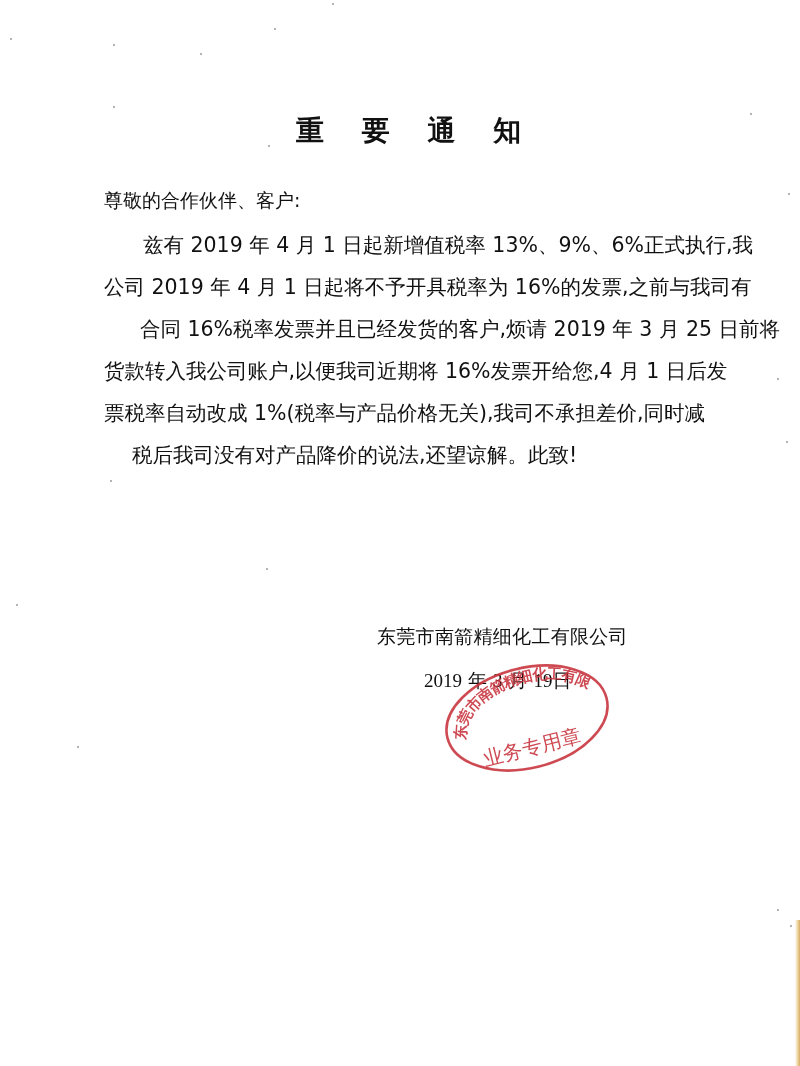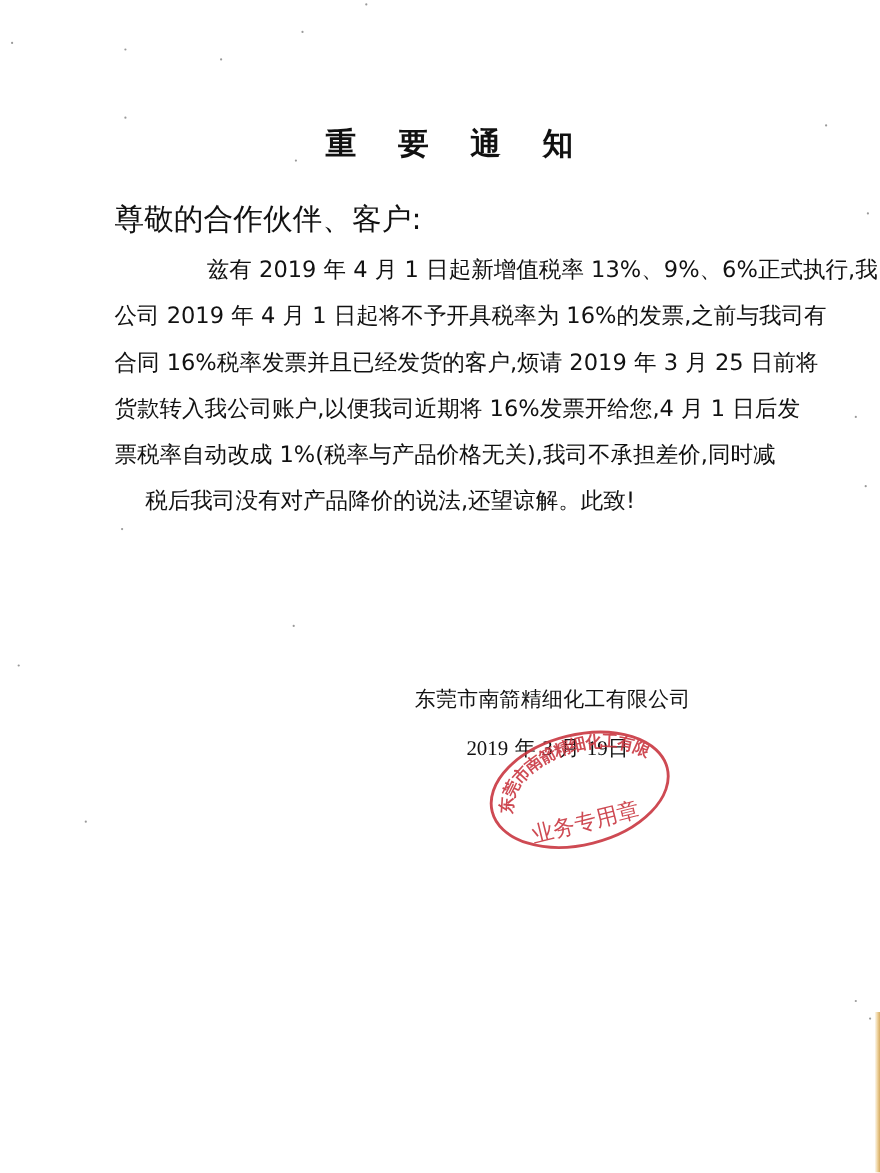--- a/index.html
+++ b/index.html
@@ -46,40 +46,39 @@
       font-size: 28px;
       letter-spacing: 14px;
       font-weight: bold;
       white-space: nowrap;
       line-height: 40px;
     }
     .greeting {
       position: absolute;
       left: 104px;
       top: 186px;
-      font-size: 27px;
+      font-size: 19px;
       line-height: 28px;
       white-space: nowrap;
       font-family: "DejaVu Sans", "Liberation Sans", sans-serif;
     }
     .body-line {
       position: absolute;
       left: 104px;
       width: 578px;
       font-size: 20.5px;
       line-height: 28px;
       white-space: nowrap;
       text-align: justify;
       text-align-last: justify;
       font-family: "DejaVu Sans", "Liberation Sans", sans-serif;
     }
     .body-line.indent {
       left: 143px;
       width: 539px;
-      margin-left: 45px;
     }
     .body-line.last {
       text-align-last: left;
       width: auto;
       margin-left: 28px;
     }
     .signature {
       position: absolute;
       left: 377px;
       top: 622px;
@@ -134,21 +133,21 @@
   <span class="speck" style="left:790px;top:925px;"></span>
   <div class="edge-stain"></div>
 
   <h1 class="title">重 要 通 知</h1>
 
   <div class="greeting">尊敬的合作伙伴、客户:</div>
 
   <div>
     <div class="body-line indent" style="top:231px;">兹有 2019 年 4 月 1 日起新增值税率 13%、9%、6%正式执行,我</div>
     <div class="body-line" style="top:273px;">公司 2019 年 4 月 1 日起将不予开具税率为 16%的发票,之前与我司有</div>
-    <div class="body-line" style="top:315px;">合同 16%税率发票并且已经发货的客户,烦请 2019 年 3 月 25 日前将</div>
+    <div class="body-line" style="top:315px;margin-left:36px;">合同 16%税率发票并且已经发货的客户,烦请 2019 年 3 月 25 日前将</div>
     <div class="body-line" style="top:357px;">货款转入我公司账户,以便我司近期将 16%发票开给您,4 月 1 日后发</div>
     <div class="body-line" style="top:399px;">票税率自动改成 1%(税率与产品价格无关),我司不承担差价,同时减</div>
     <div class="body-line last" style="top:441px;">税后我司没有对产品降价的说法,还望谅解。此致!</div>
   </div>
 
   <div class="signature">东莞市南箭精细化工有限公司</div>
 
   <div class="date">
     <span>2019</span><span class="gap"></span><span>年</span><span class="gap"></span><span>3</span><span class="gap"></span><span>月</span><span class="gap"></span><span>19</span><span>日</span>
   </div>

